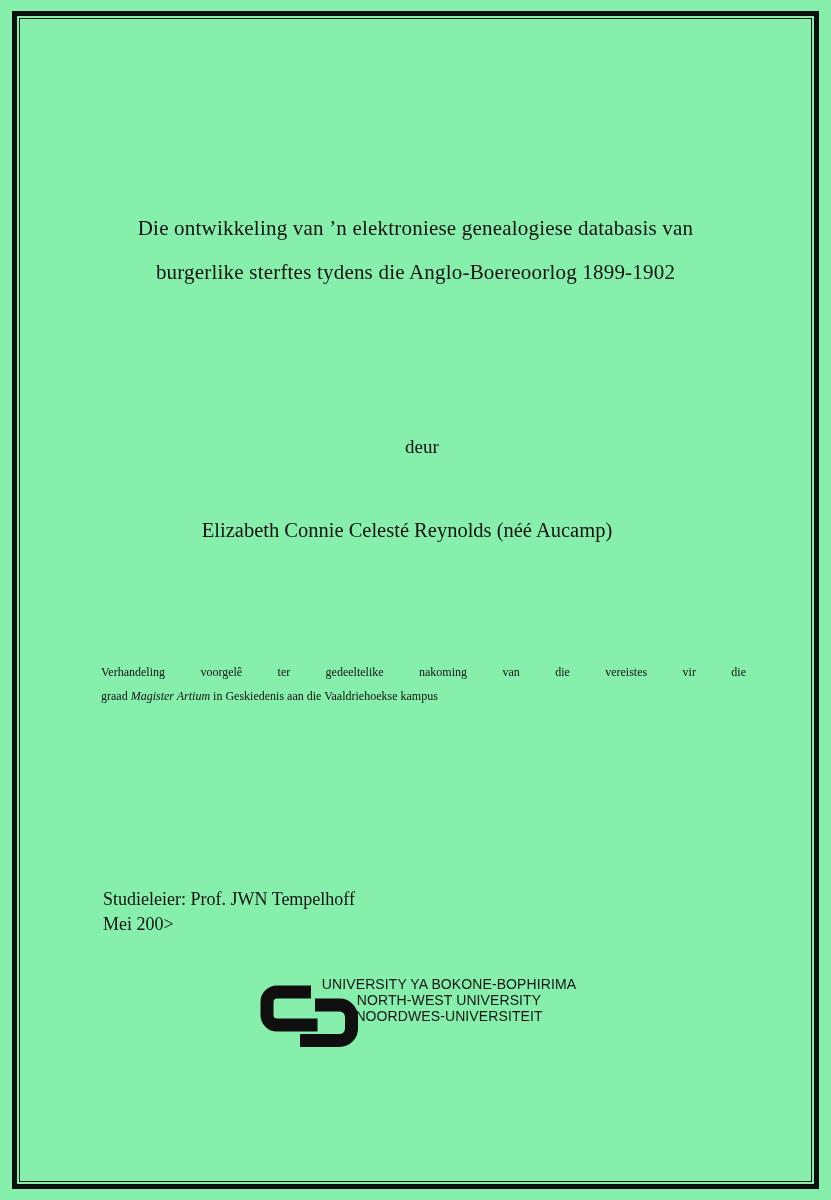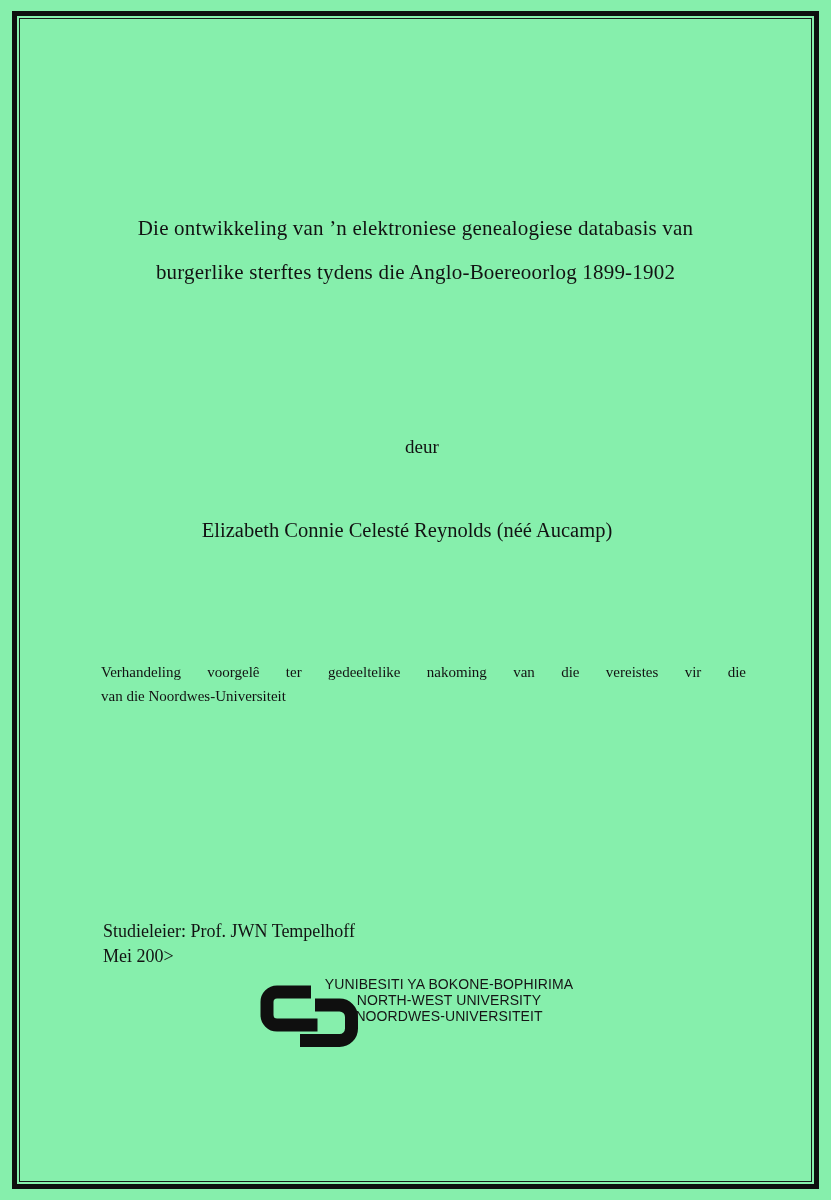--- a/index.html
+++ b/index.html
@@ -46,34 +46,33 @@
   .author-line {
     position: absolute;
     top: 519px; left: 0; right: 17px;
     text-align: center;
     font-size: 20.5px;
   }
   .submission {
     position: absolute;
     top: 661px; left: 101px;
     width: 645px;
-    font-size: 15px;
+    font-size: 12px;
     line-height: 23.5px;
   }
   .submission .line-justified {
     text-align: justify;
     text-align-last: justify;
   }
   .submission .italic { font-style: italic; }
   .supervisor-block {
     position: absolute;
     top: 887px; left: 103px;
     font-size: 18px;
     line-height: 25px;
-    margin-top: 32px;
   }
   .logo-mark {
     position: absolute;
     top: 970px; left: 253px;
     width: 120px; height: 85px;
   }
   .logo-text {
     position: absolute;
     top: 976px; left: 316px;
     width: 266px;
@@ -98,34 +97,34 @@
     <div>Die ontwikkeling van ’n elektroniese genealogiese databasis van</div>
     <div>burgerlike sterftes tydens die Anglo-Boereoorlog 1899-1902</div>
   </div>
 
   <div class="byline">deur</div>
 
   <div class="author-line">Elizabeth Connie Celesté Reynolds (néé Aucamp)</div>
 
   <div class="submission">
     <div class="line-justified">Verhandeling voorgelê ter gedeeltelike nakoming van die vereistes vir die</div>
-    <div>van die Noordwes-Universiteit</div>
+    <div><span>graad </span><span class="italic">Magister Artium</span><span> in Geskiedenis aan die Vaaldriehoekse kampus</span></div>
   </div>
 
   <div class="supervisor-block">
     <div>Studieleier: Prof. JWN Tempelhoff</div>
     <div>Mei 200&gt;</div>
   </div>
 
   <svg class="logo-mark" viewBox="0 0 120 85" xmlns="http://www.w3.org/2000/svg" aria-hidden="true">
 
     <path d="M 58 22 H 24 A 10 10 0 0 0 14 32 V 45 A 10 10 0 0 0 24 55 H 64.5" fill="none" stroke="#0f0f0f" stroke-width="13" stroke-linecap="butt"></path>
 
     <path d="M 62 35 H 86.5 A 12 12 0 0 1 98.5 47 V 58.5 A 12 12 0 0 1 86.5 70.5 H 47" fill="none" stroke="#0f0f0f" stroke-width="13" stroke-linecap="butt"></path>
   </svg>
 
   <div class="logo-text">
-    <div>YUNIBESITI YA BOKONE-BOPHIRIMA</div>
+    <div>UNIVERSITY YA BOKONE-BOPHIRIMA</div>
     <div>NORTH-WEST UNIVERSITY</div>
     <div>NOORDWES-UNIVERSITEIT</div>
   </div>
 
 </div>
 
 </body></html>

